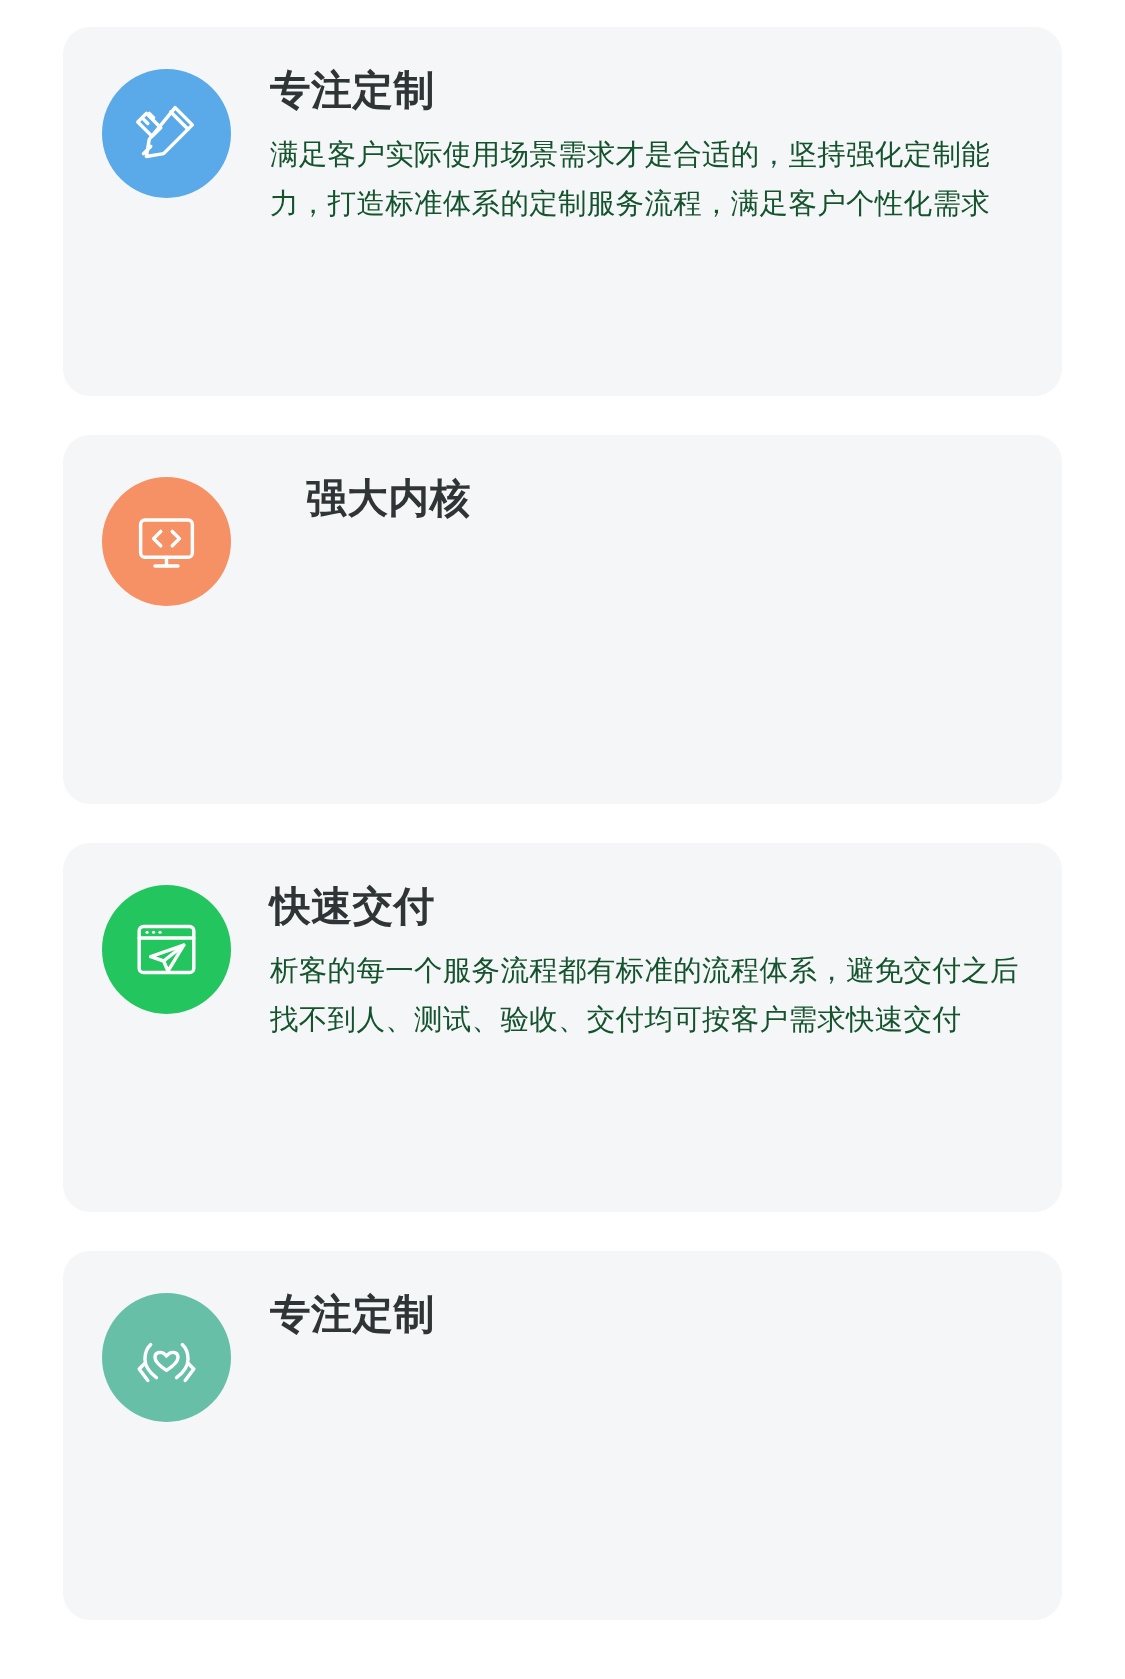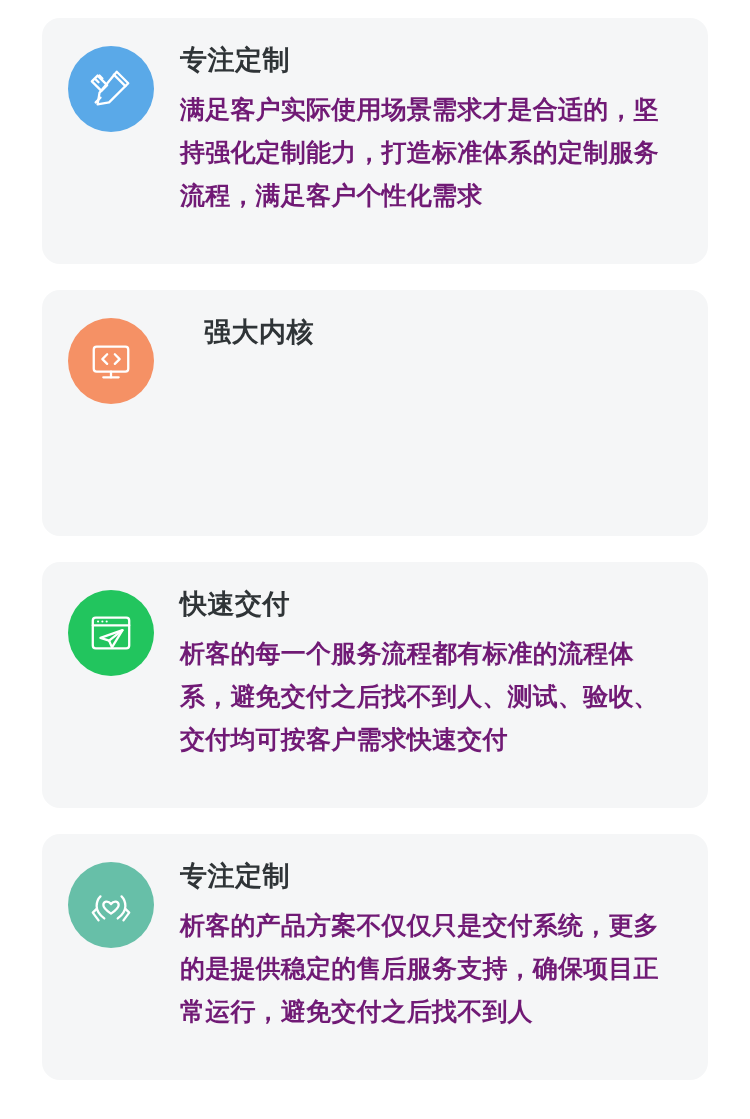--- a/index.html
+++ b/index.html
@@ -57,26 +57,25 @@
   }
   .card-title {
     font-size: 27px;
     font-weight: bold;
     color: #2f3437;
     letter-spacing: 0.5px;
     margin: 0 0 12px 0;
     line-height: 1.2;
   }
   .card-desc {
-    font-size: 25px;
-    color: #701a75;
+    font-size: 19px;
+    color: #14532d;
     line-height: 1.72;
     margin: 0;
     letter-spacing: 0.2px;
-    font-weight: bold;
   }
   
   .card-1 { min-height: 246px; }
   .card-2 { min-height: 246px; gap: 24px; }
   .card-3 { min-height: 246px; }
   .card-4 { min-height: 246px; }
 </style>
 </head>
 <body>
 
@@ -144,17 +143,16 @@
           <path d="M24 23c-3-4-8-3-8 1 0 3.5 5 7 8 9 3-2 8-5.5 8-9 0-4-5-5-8-1z"></path>
           <path d="M13 15c-2.5 2.5-4 6-4 10 0 6 4 10 8 13"></path>
           <path d="M35 15c2.5 2.5 4 6 4 10 0 6-4 10-8 13"></path>
           <path d="M9 28l-4 4 6 8"></path>
           <path d="M39 28l4 4-6 8"></path>
         </svg>
       </div>
     </div>
     <div class="card-body">
       <div class="card-title">专注定制</div>
-      <div class="card-desc">析客的产品方案不仅仅只是交付系统，更多的是提供稳定的售后服务支持，确保项目正常运行，避免交付之后找不到人</div>
     </div>
   </div>
 
 </div>
 
 </body></html>

